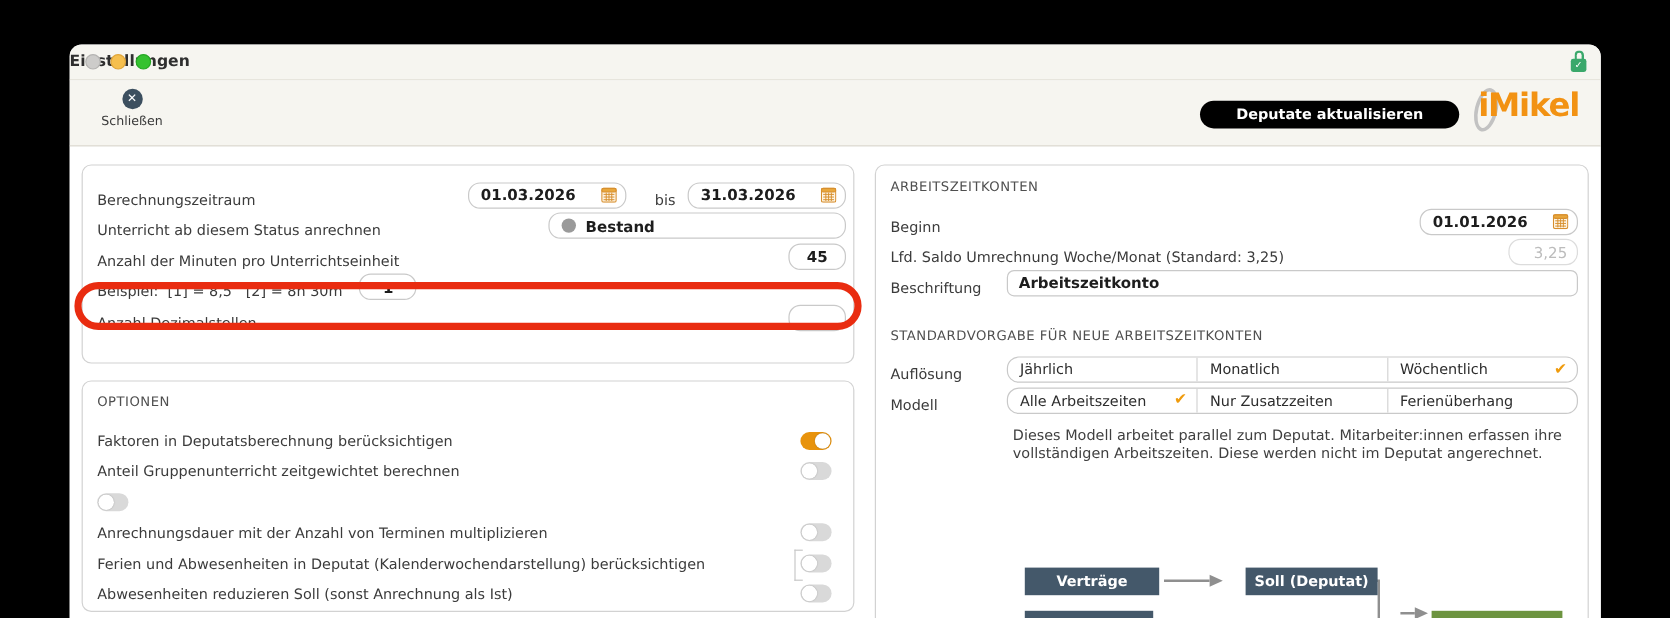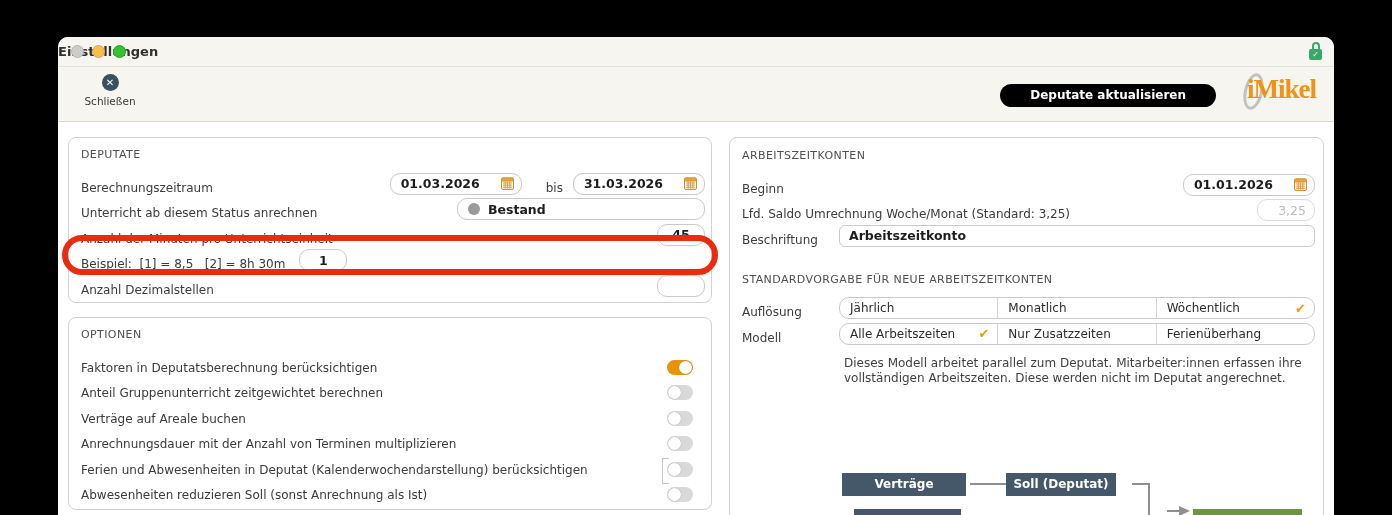--- a/index.html
+++ b/index.html
@@ -28,21 +28,21 @@
   .close-btn .circle { width:17px; height:17px; border-radius:50%; background:#3c4f5f;
     color:#fff; font-size:10px; font-weight:bold; line-height:17px; margin:0 auto; }
   .close-btn .lbl { font-size:10.5px; color:#3a3a3a; margin-top:4px; }
   .update-btn { position:absolute; right:118px; top:17px; height:23px; padding:0 30px;
     background:#000000; color:#fff; font-size:12px; font-weight:bold; line-height:23px;
     border-radius:12px; cursor:pointer; }
   .logo { position:absolute; right:18px; top:6px; font-size:27px; font-weight:bold;
     color:#f29213; letter-spacing:-1px; }
   .logo .ring { position:absolute; left:-3px; top:0px; width:19px; height:37px;
     border:3px solid #c2c2c2; border-radius:50%; transform:rotate(13deg); }
-  .logo .txt { position:relative;font-family:Liberation Serif, serif; }
+  .logo .txt { position:relative; }
 
   
   .content { display:flex; gap:17px; padding:15px 10px 0 10px; background:#fff; }
   .panel { border:1px solid #d2d2d2; border-radius:8px; background:#fff; }
   .sec-title { font-size:11px; color:#4f4f4f; letter-spacing:.4px; margin-bottom:8px; }
   .lbl-txt { font-size:12px; color:#3b3b3b; }
 
   .col-left { width:644px; display:flex; flex-direction:column; gap:14px; }
   .p-deputate { height:166px; padding:10px 6px 8px 12px; }
   .p-optionen { height:193px; padding:10px 12px 8px 12px; position:relative; }
@@ -124,21 +124,20 @@
       <div class="ring"></div>
       <span class="txt">iMikel</span>
     </div>
   </div>
 
   <div class="content">
 
     <div class="col-left">
 
       <div class="panel p-deputate">
-        <div class="sec-title">DEPUTATE</div>
 
         <div class="row">
           <div class="lbl-txt grow">Berechnungszeitraum</div>
           <div class="fld date-fld">
             <span>01.03.2026</span>
             <svg class="cal" viewBox="0 0 13 13">
                 <rect x="0.5" y="1" width="12" height="11.5" rx="1.5" fill="#fdf3e2" stroke="#d78f2e"></rect>
                 <rect x="0.5" y="1" width="12" height="3" rx="1.5" fill="#e8a73c" stroke="#d78f2e"></rect>
                 <path d="M2 6h9M2 8.2h9M2 10.4h9M4.2 4.5v7M6.5 4.5v7M8.8 4.5v7" stroke="#d78f2e" stroke-width="0.8"></path>
               </svg>
@@ -187,21 +186,20 @@
               <div class="knob"></div>
             </div>
         </div>
         <div class="row">
           <div class="lbl-txt grow">Anteil Gruppenunterricht zeitgewichtet berechnen</div>
           <div class="toggle">
               <div class="knob"></div>
             </div>
         </div>
         <div class="row">
-          <div class="lbl-txt grow">Verträge auf Areale buchen</div>
           <div class="toggle">
               <div class="knob"></div>
             </div>
         </div>
         <div class="row">
           <div class="lbl-txt grow">Anrechnungsdauer mit der Anzahl von Terminen multiplizieren</div>
           <div class="toggle">
               <div class="knob"></div>
             </div>
         </div>
@@ -283,22 +281,22 @@
 
         <div class="desc">Dieses Modell arbeitet parallel zum Deputat. Mitarbeiter:innen erfassen ihre vollständigen Arbeitszeiten. Diese werden nicht im Deputat angerechnet.</div>
 
         <svg class="dg-lines" width="571" height="178" viewBox="0 0 571 178">
           <line x1="240" y1="16" x2="278" y2="16" stroke="#8f8f8f" stroke-width="2"></line>
           <polygon points="278,11 289,16 278,21" fill="#8f8f8f"></polygon>
           <path d="M402 16 H 419 V 178" stroke="#8f8f8f" stroke-width="2" fill="none"></path>
           <line x1="437" y1="43" x2="449" y2="43" stroke="#8f8f8f" stroke-width="2"></line>
           <polygon points="449,38 460,43 449,48" fill="#8f8f8f"></polygon>
         </svg>
-        <div class="dg-box" style="left:112px; top:335px; width:124px;">Verträge</div>
-        <div class="dg-box" style="left:276px; top:335px; width:110px;">Soll (Deputat)</div>
+        <div class="dg-box" style="left:124px; top:335px; width:112px;">Verträge</div>
+        <div class="dg-box" style="left:308px; top:335px; width:110px;">Soll (Deputat)</div>
         <div class="dg-box" style="left:124px; top:371px; width:107px; height:40px;"></div>
         <div class="dg-box dg-green" style="left:463px; top:371px; width:109px; height:40px;"></div>
       </div>
     </div>
 
   </div>
 </div>
 
 <div class="annotation"></div>
 

